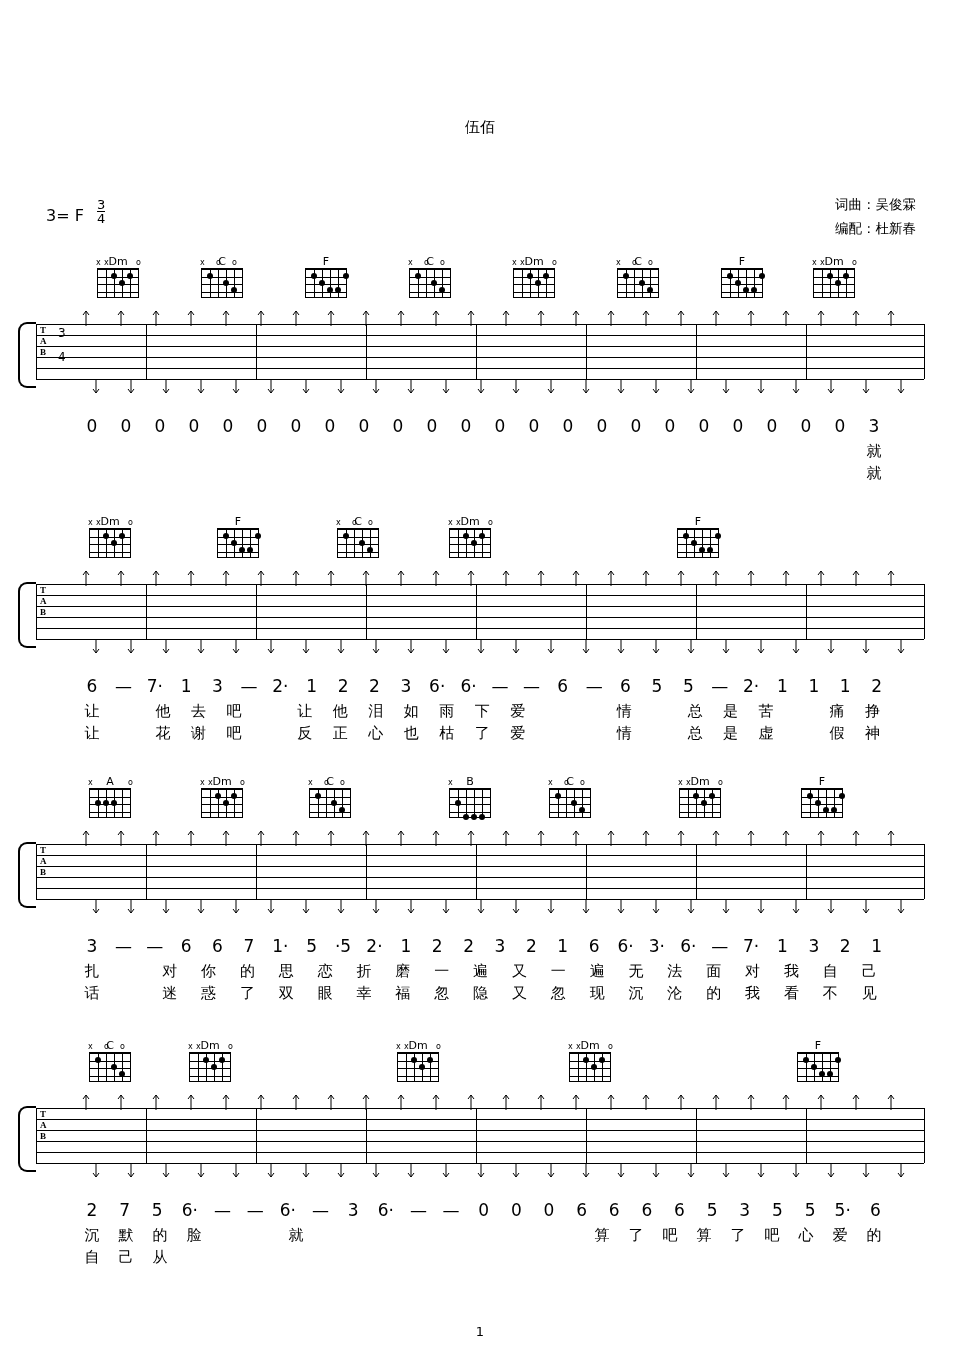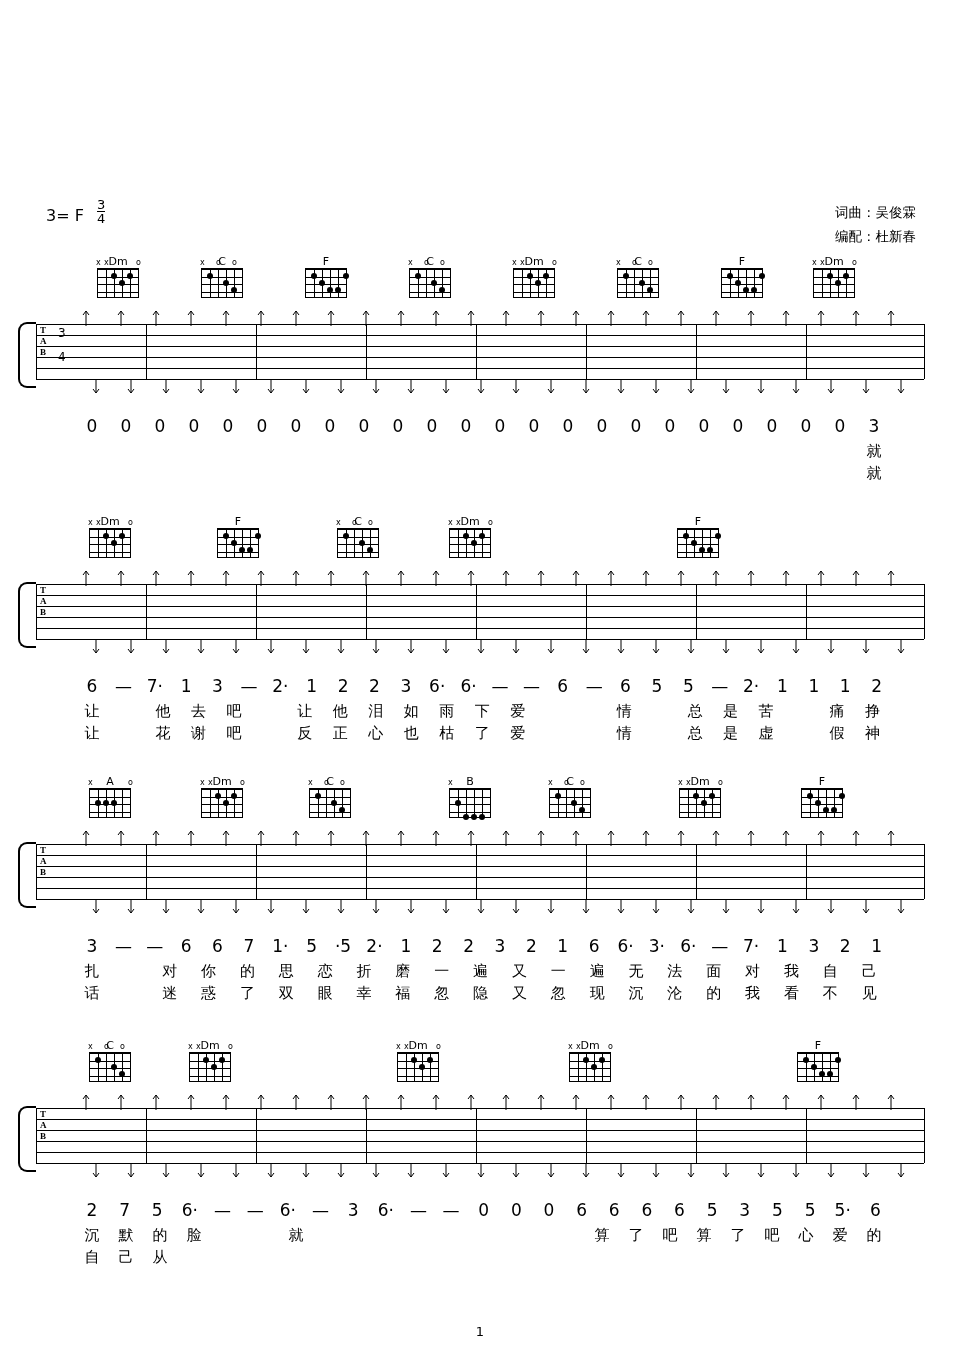--- a/index.html
+++ b/index.html
@@ -7,21 +7,21 @@
   .page{position:relative;width:960px;height:1357px;}
 
   .title{position:absolute;top:72px;left:0;width:960px;text-align:center;font-size:26px;font-weight:bold;letter-spacing:2px;}
   .composer{position:absolute;top:118px;left:0;width:960px;text-align:center;font-size:15px;}
 
   .keysig{position:absolute;top:198px;left:46px;font-size:16px;}
   .keysig .frac{display:inline-block;vertical-align:-2px;margin-left:8px;text-align:center;line-height:1;}
   .keysig .frac .num{display:block;font-size:13px;}
   .keysig .frac .den{display:block;font-size:13px;border-top:1px solid #000;}
 
-  .credits{position:absolute;top:201px;right:44px;text-align:right;font-size:13.5px;line-height:1.75;}
+  .credits{position:absolute;top:193px;right:44px;text-align:right;font-size:13.5px;line-height:1.75;}
 
   .pagenum{position:absolute;bottom:18px;left:0;width:960px;text-align:center;font-size:13px;}
 
   
   .system{position:absolute;left:0;width:960px;}
   .chordrow{position:absolute;left:0;top:0;width:960px;height:56px;}
   .chord{position:absolute;width:54px;text-align:center;}
   .chord .cname{font-size:11px;line-height:11px;margin-bottom:1px;}
   .grid{position:relative;width:42px;height:30px;margin:0 auto;box-sizing:border-box;border:1px solid #000;border-top:2px solid #000;}
   .grid .v{position:absolute;top:0;bottom:0;width:1px;background:#000;}
@@ -40,20 +40,21 @@
   .lyricblock{position:absolute;left:0;width:960px;}
   .numrow,.lyricrow{position:absolute;left:0;width:960px;height:22px;}
   .ch{position:absolute;text-align:center;font-size:17px;line-height:20px;}
   .lz{position:absolute;text-align:center;font-size:15px;line-height:18px;}
 </style>
 </head>
 <body>
 
 <div class="page">
 
+  <div class="composer">伍佰</div>
 
   <div class="keysig">
     <span>3= F</span>
     <span class="frac">
       <span class="num">3</span>
       <span class="den">4</span>
     </span>
   </div>
 
   <div class="credits">

